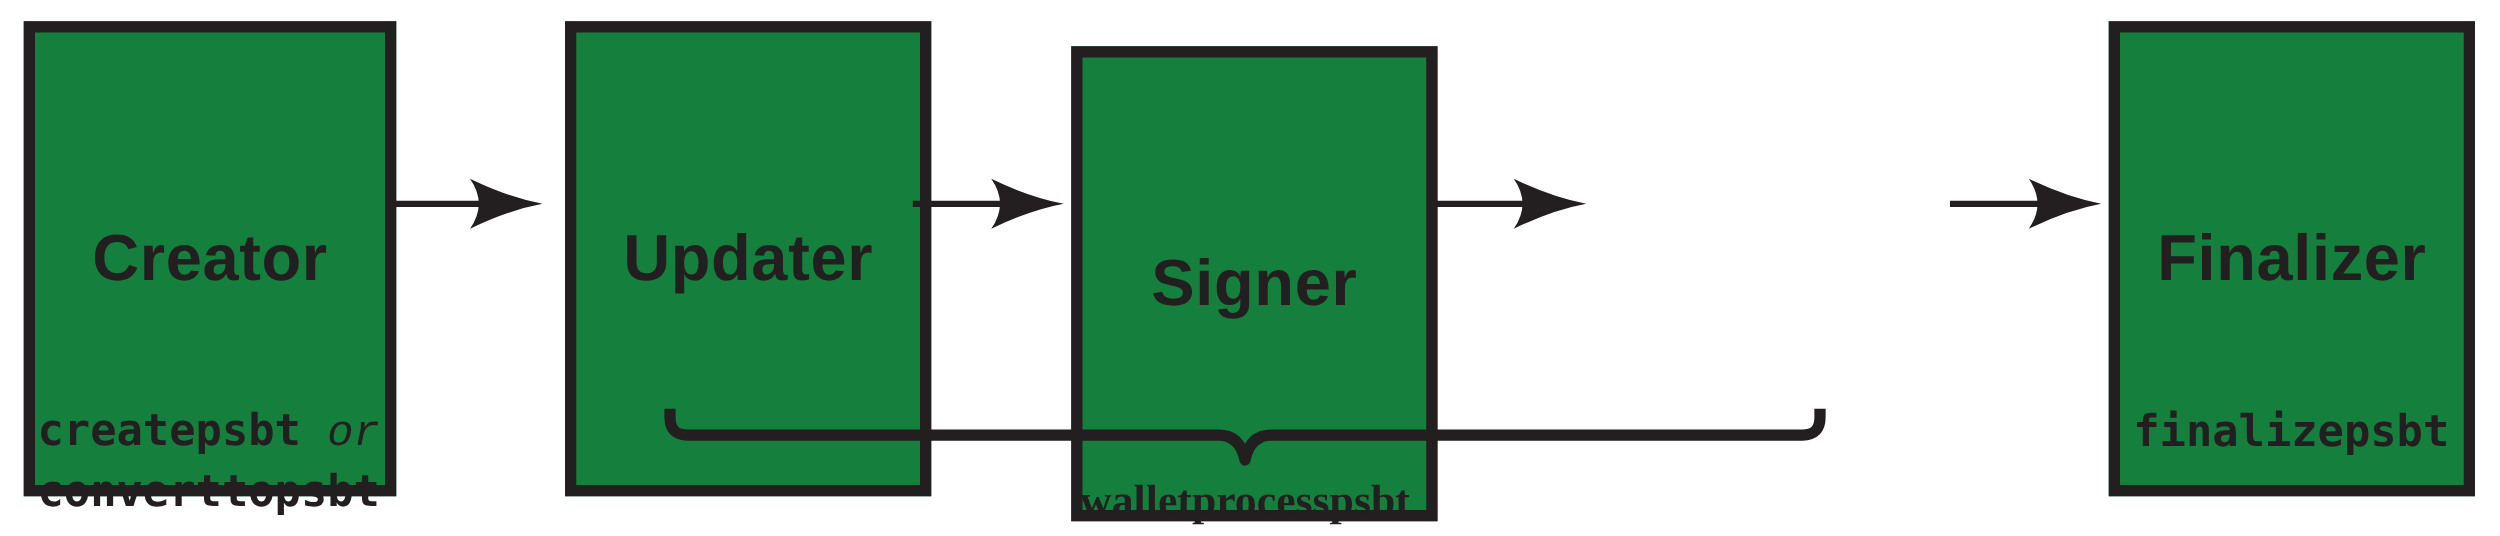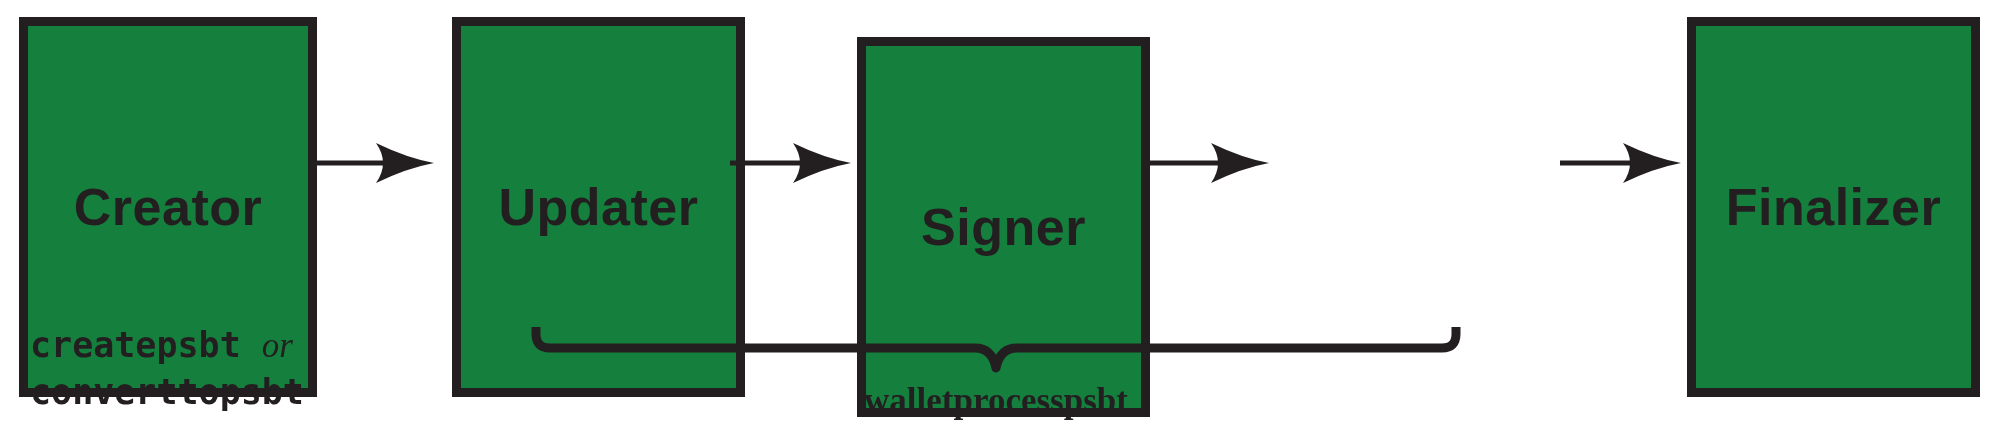--- a/index.html
+++ b/index.html
@@ -48,21 +48,21 @@
     height: 48px;
   }
   .code {
     font-family: "DejaVu Sans Mono", monospace;
     font-weight: bold;
     font-size: 35px;
     color: #231f20;
     white-space: nowrap;
   }
   .conj {
-    font-family: Liberation Serif, serif;
+    font-family: Liberation Mono, monospace;
     font-weight: normal;
     font-style: italic;
   }
   .caption-creator {
     position: absolute;
     left: 30px;
     top: 322px;
     line-height: 47px;
   }
   .caption-group {
@@ -118,14 +118,15 @@
     <path d="M 5 1 L 5 8 Q 5 22 19 22 L 444 22 Q 461 22 465 42 Q 469 22 486 22 L 911 22 Q 925 22 925 8 L 925 1" stroke="#231f20" stroke-width="9" fill="none" stroke-linejoin="round"></path>
   </svg>
 
   <div class="code caption-creator">
     <div><span>createpsbt</span> <span class="conj">or</span></div>
     <div><span>converttopsbt</span></div>
   </div>
 
   <div class="code caption-group">walletprocesspsbt</div>
 
+  <div class="code caption-extractor">finalizepsbt</div>
 
 </div>
 
 </body></html>

